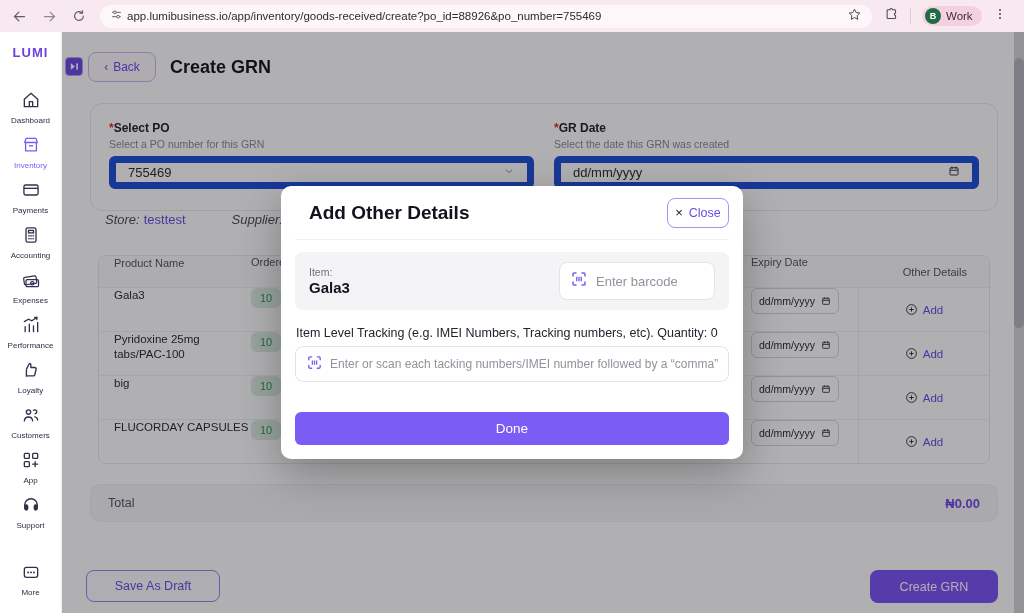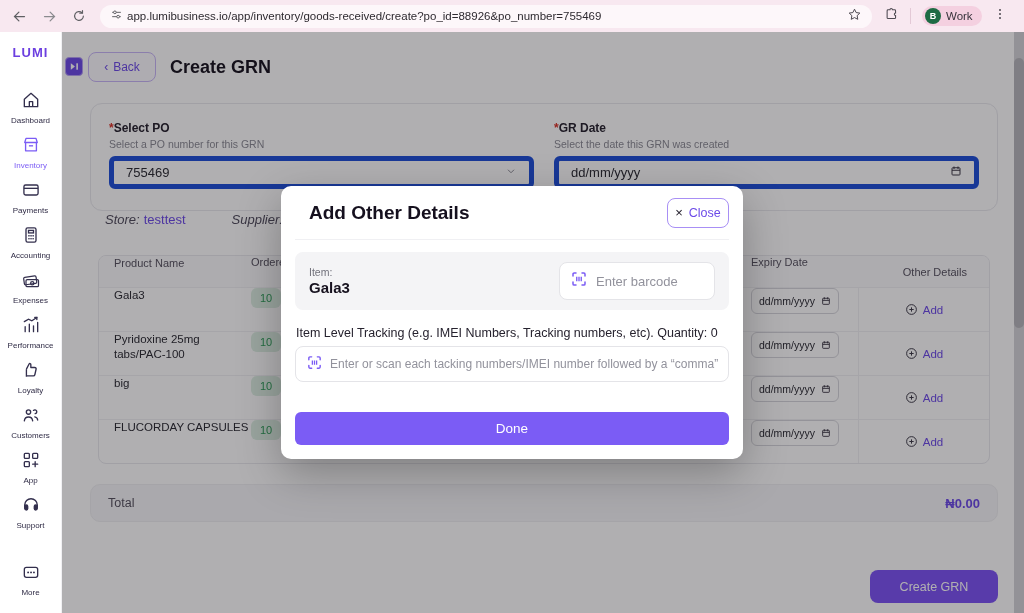--- a/index.html
+++ b/index.html
@@ -32,21 +32,21 @@
 
   .toggle-btn { position:absolute; left:3px; top:25px; width:18px; height:19px; background:#6C4AE8; border:1px solid #B7A2F5; border-radius:4px; display:flex; align-items:center; justify-content:center; cursor:pointer; }
   .back-btn { position:absolute; left:26px; top:20px; width:68px; height:30px; border:1px solid #C8B6F8; border-radius:8px; background:#FCFBFF; color:#6C4AE8; font-size:12px; display:flex; align-items:center; justify-content:center; gap:5px; cursor:pointer; }
   .page-title { position:absolute; left:108px; top:25px; font-size:18px; font-weight:bold; color:#17131F; }
 
   .form-card { position:absolute; left:28px; top:71px; width:908px; height:108px; border:1px solid #E9E9EE; border-radius:12px; background:#fff; padding:17px 18px; display:flex; gap:20px; }
   .form-col { flex:1; }
   .form-label { font-size:12px; font-weight:bold; color:#26222E; }
   .req { color:#D93025; }
   .form-helper { font-size:10.5px; color:#8A8A94; margin-top:3px; }
-  .field-box { margin-top:6px; height:33px; border:5px solid #1d4ed8; border-radius:6px; display:flex; align-items:center; justify-content:space-between; padding:0 12px; font-size:13px; color:#2A2A32; background:#fff; cursor:pointer; }
+  .field-box { margin-top:6px; height:33px; border:7px solid #1d4ed8; border-radius:6px; display:flex; align-items:center; justify-content:space-between; padding:0 12px; font-size:13px; color:#2A2A32; background:#fff; cursor:pointer; }
 
   .store-row { position:absolute; left:43px; top:180px; font-size:13px; color:#4F4B5C; display:flex; gap:46px; }
   .store-row .lab { font-style:italic; }
   .store-row .val { color:#6C4AE8; margin-left:4px; }
 
   .table-card { position:absolute; left:36px; top:223px; width:892px; height:209px; border:1px solid #E9E9EE; border-radius:8px; background:#fff; overflow:hidden; }
   .t-row { display:flex; align-items:flex-start; height:44px; border-bottom:1px solid #F1F1F4; font-size:11.5px; color:#2A2A32; }
   .t-head { height:32px; background:#FBFBFC; font-size:11px; color:#55515F; }
   .c-product { width:150px; padding-left:15px; line-height:1.3; }
   .c-ordered { width:120px; padding-left:2px; }
@@ -381,20 +381,21 @@
             </span>
           </div>
       </div>
     </div>
 
     <div class="total-card">
       <span class="total-label">Total</span>
       <span class="total-value">₦0.00</span>
     </div>
 
+    <div class="btn-save">Save As Draft</div>
     <div class="btn-create">Create GRN</div>
 
     <div class="scroll-strip">
       <div class="scroll-thumb"></div>
     </div>
 
     <div class="overlay"></div>
   </div>
 </div>
 

